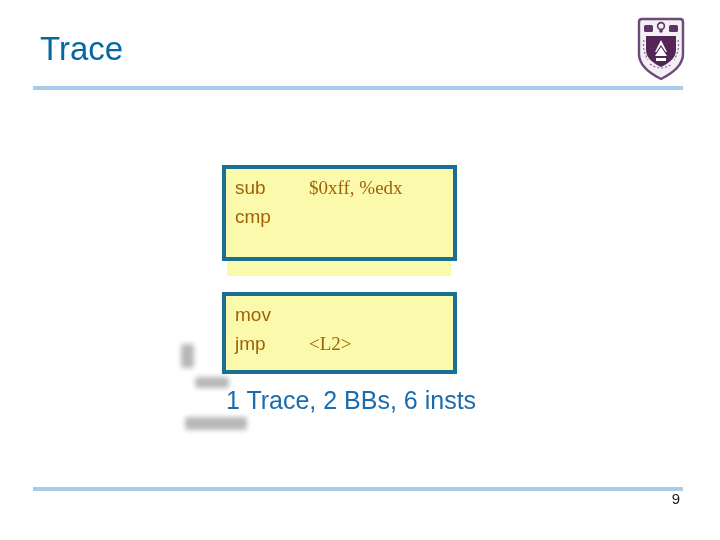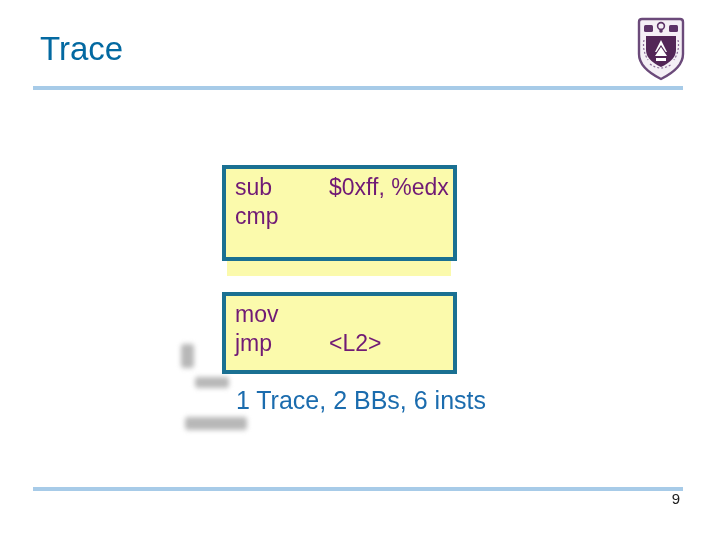--- a/index.html
+++ b/index.html
@@ -22,29 +22,28 @@
     background:#fbfaac;border:4px solid #1a7092;box-sizing:border-box;
     padding:4px 0 0 9px;
   }
   .bb-box-1{top:165px;}
   .bb-box-2{top:292px;height:82px;}
   .bb-connector{
     position:absolute;left:227px;top:260px;width:224px;height:16px;
     background:#fbfaac;
   }
   .asm-row{
-    display:flex;line-height:29px;font-size:23px;color:#701a75;
+    display:flex;line-height:29px;font-size:19px;color:#a16207;
     white-space:pre;
-    gap:20px;
   }
   .asm-op{width:74px;flex:0 0 74px;}
-  .asm-operands{flex:1;}
+  .asm-operands{flex:1;font-family:Liberation Serif, serif;}
   .caption{
     position:absolute;left:226px;top:386px;width:260px;
-    font-size:25px;color:#1b6cae;white-space:nowrap;text-align:right;
+    font-size:25px;color:#1b6cae;white-space:nowrap;
   }
   .shadow-artifact{
     position:absolute;background:rgba(125,125,125,0.55);
     filter:blur(2.5px);border-radius:3px;
   }
   .shadow-1{left:181px;top:344px;width:13px;height:24px;}
   .shadow-2{left:195px;top:377px;width:34px;height:11px;}
   .shadow-3{left:185px;top:417px;width:62px;height:13px;}
   .page-number{
     position:absolute;left:666px;top:490px;width:20px;

